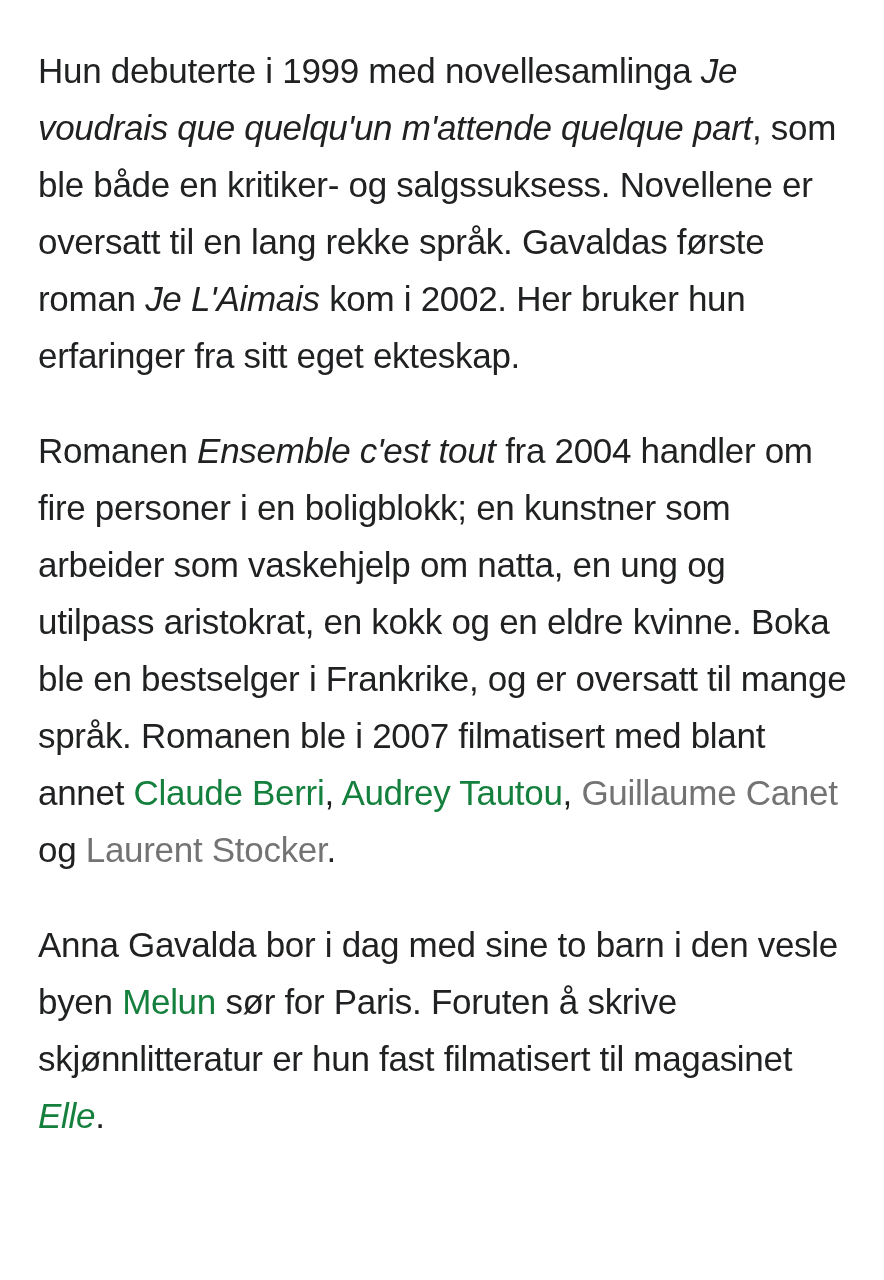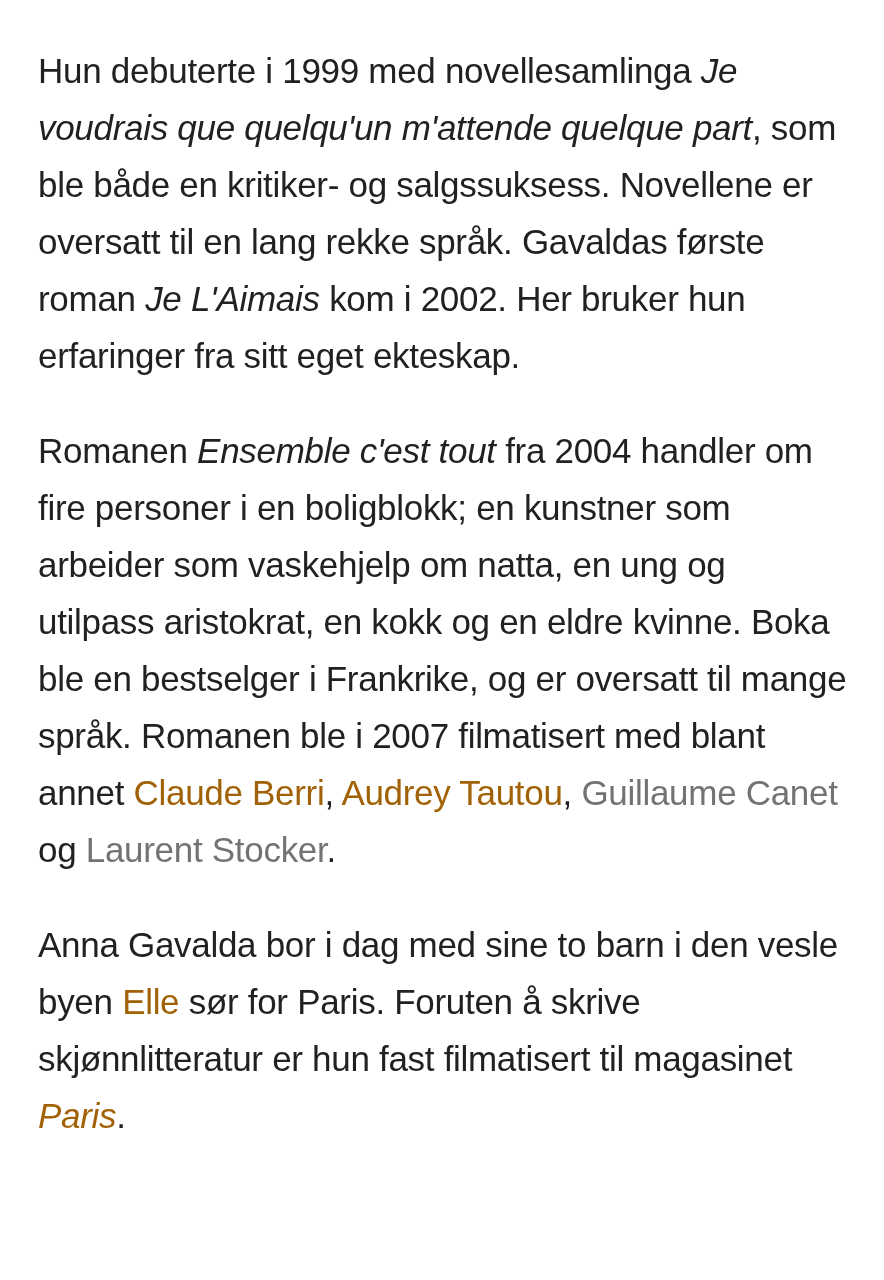--- a/index.html
+++ b/index.html
@@ -27,23 +27,23 @@
     letter-spacing: -0.3px;
     font-weight: 400;
     color: #202122;
   }
   .run { color: inherit; text-align: center; }
   .italic { font-style: italic; }
   a.wikilink {
     text-decoration: none;
     cursor: pointer;
   }
-  a.link-blue { color: #a16207; }
+  a.link-blue { color: #15803d; }
   a.link-red  { color: #737373; }
 </style>
 </head>
 <body>
 
 <main class="article-body">
     <p><span class="run">Hun debuterte i 1999 med novellesamlinga </span><span class="run italic">Je voudrais que quelqu'un m'attende quelque part</span><span class="run">, som ble både en kritiker- og salgssuksess. Novellene er oversatt til en lang rekke språk. Gavaldas første roman </span><span class="run italic">Je L'Aimais</span><span class="run"> kom i 2002. Her bruker hun erfaringer fra sitt eget ekteskap.</span></p>
     <p><span class="run">Romanen </span><span class="run italic">Ensemble c'est tout</span><span class="run"> fra 2004 handler om fire personer i en boligblokk; en kunstner som arbeider som vaskehjelp om natta, en ung og utilpass aristokrat, en kokk og en eldre kvinne. Boka ble en bestselger i Frankrike, og er oversatt til mange språk. Romanen ble i 2007 filmatisert med blant annet </span><a class="wikilink link-blue" href="#">Claude Berri</a><span class="run">, </span><a class="wikilink link-blue" href="#">Audrey Tautou</a><span class="run">, </span><a class="wikilink link-red" href="#">Guillaume Canet</a><span class="run"> og </span><a class="wikilink link-red" href="#">Laurent Stocker</a><span class="run">.</span></p>
-    <p><span class="run">Anna Gavalda bor i dag med sine to barn i den vesle byen </span><a class="wikilink link-blue" href="#">Elle</a><span class="run"> sør for Paris. Foruten å skrive skjønnlitteratur er hun fast filmatisert til magasinet </span><a class="wikilink link-blue italic" href="#">Paris</a><span class="run">.</span></p>
+    <p><span class="run">Anna Gavalda bor i dag med sine to barn i den vesle byen </span><a class="wikilink link-blue" href="#">Melun</a><span class="run"> sør for Paris. Foruten å skrive skjønnlitteratur er hun fast filmatisert til magasinet </span><a class="wikilink link-blue italic" href="#">Elle</a><span class="run">.</span></p>
   </main>
 
 </body></html>

